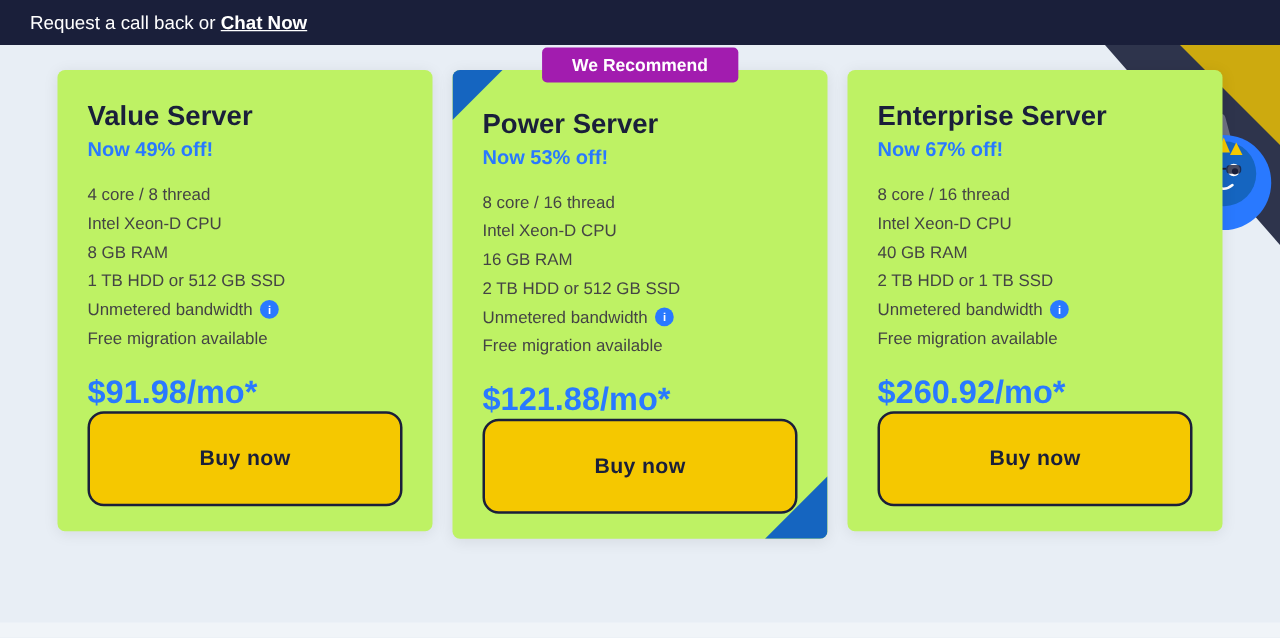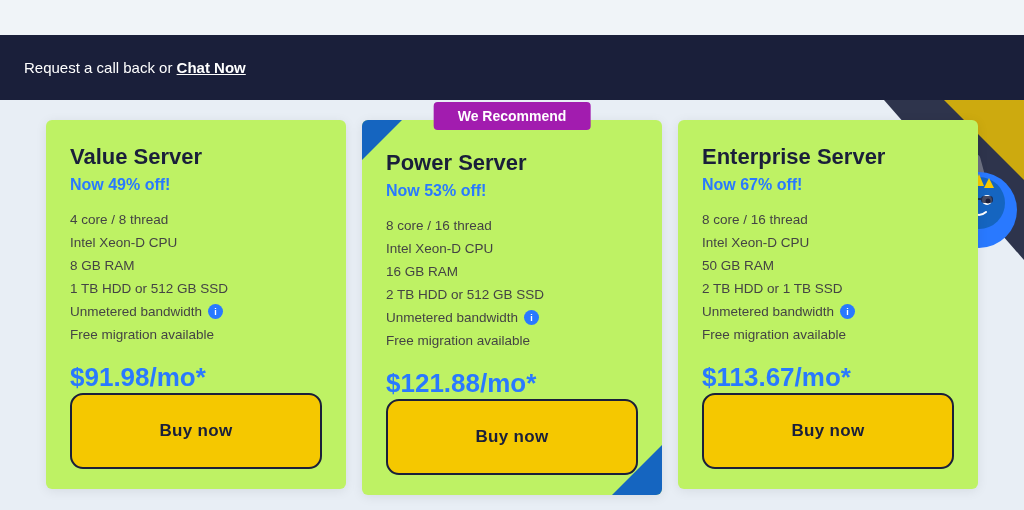--- a/index.html
+++ b/index.html
@@ -8,22 +8,21 @@
       background: #f0f4f8;
       min-height: 510px;
       overflow: hidden;
     }
 
     .header-bar {
       background: #1a1f3a;
       padding: 12px 24px;
       display: flex;
       align-items: center;
-      height: 65px;
-      margin-top: 35px;
+      height: 36px;
     }
 
     .header-text {
       color: #ffffff;
       font-size: 15px;
     }
 
     .header-link {
       color: #ffffff;
       font-weight: bold;
@@ -323,38 +322,38 @@
       <span>8 core / 16 thread</span>
 
     </li>
 
     <li>
       <span>Intel Xeon-D CPU</span>
 
     </li>
 
     <li>
-      <span>50 GB RAM</span>
+      <span>40 GB RAM</span>
 
     </li>
 
     <li>
       <span>2 TB HDD or 1 TB SSD</span>
 
     </li>
 
     <li>
       <span>Unmetered bandwidth</span>
       <span class="info-icon">i</span>
     </li>
 
     <li>
       <span>Free migration available</span>
 
     </li>
 
       </ul>
-      <div class="card-price">$113.67/mo*</div>
+      <div class="card-price">$260.92/mo*</div>
       <button class="buy-button">Buy now</button>
     </div>
   </div>
     </div>
 </div>
 
 </body></html>

